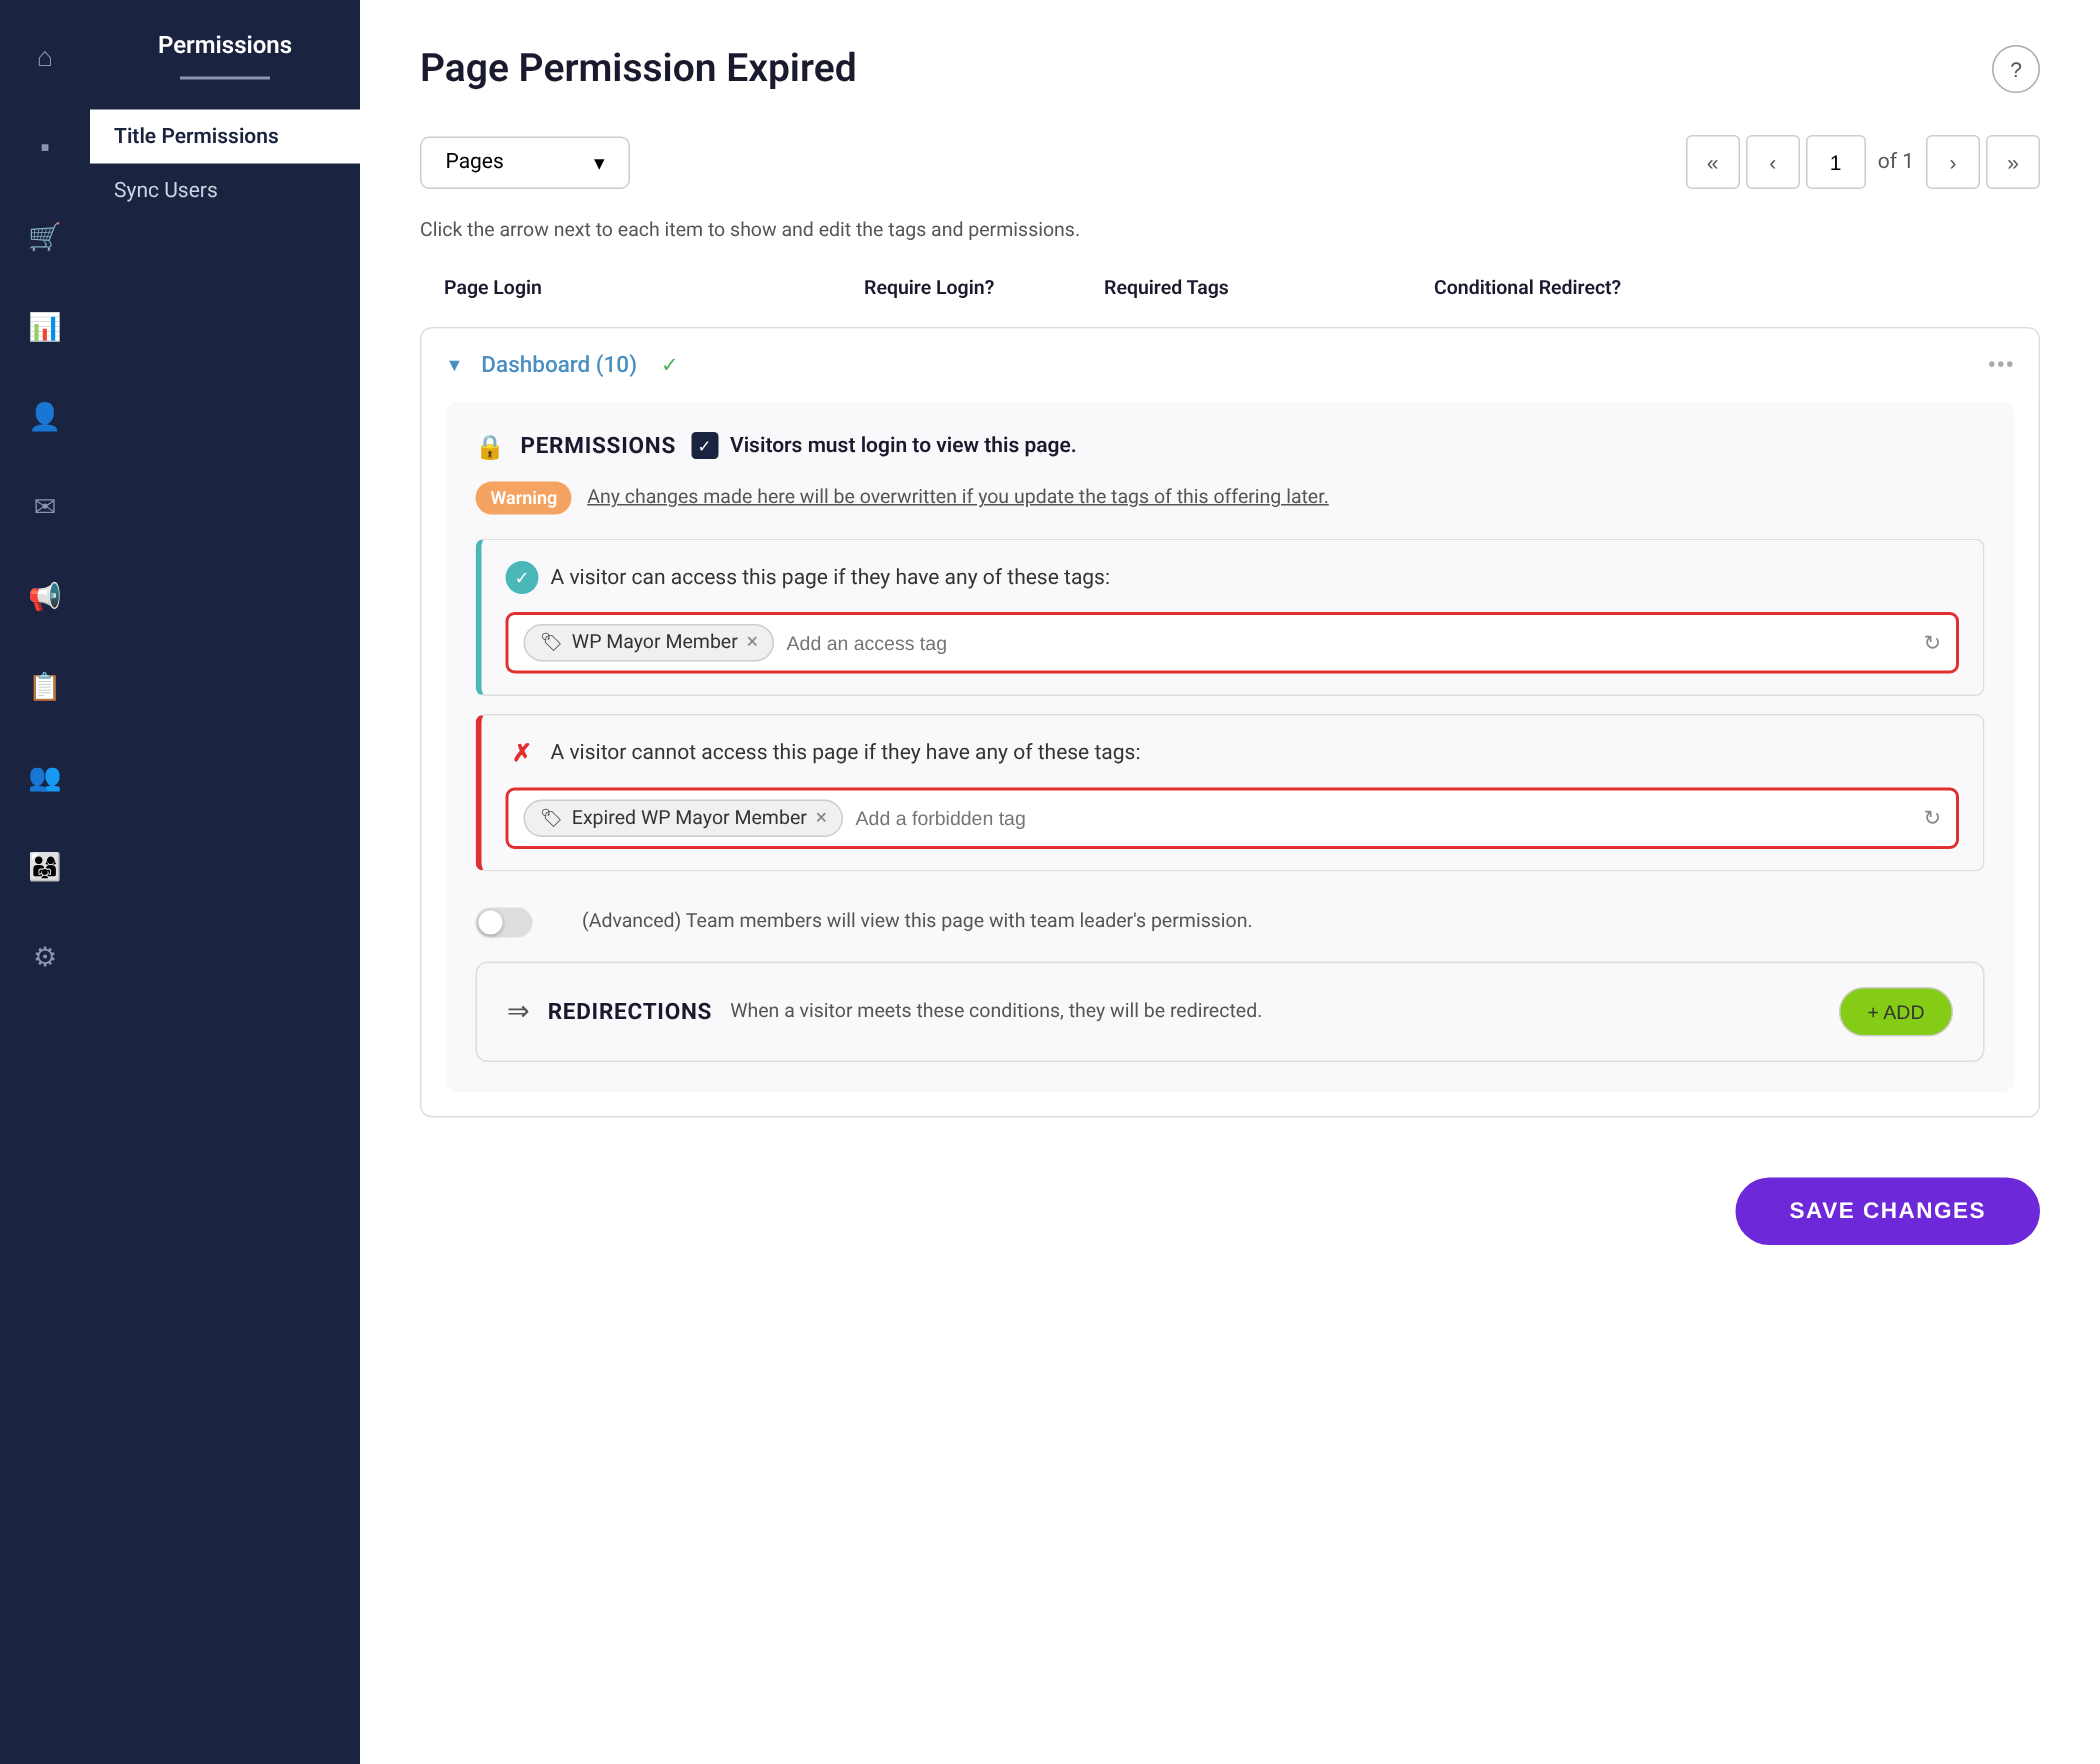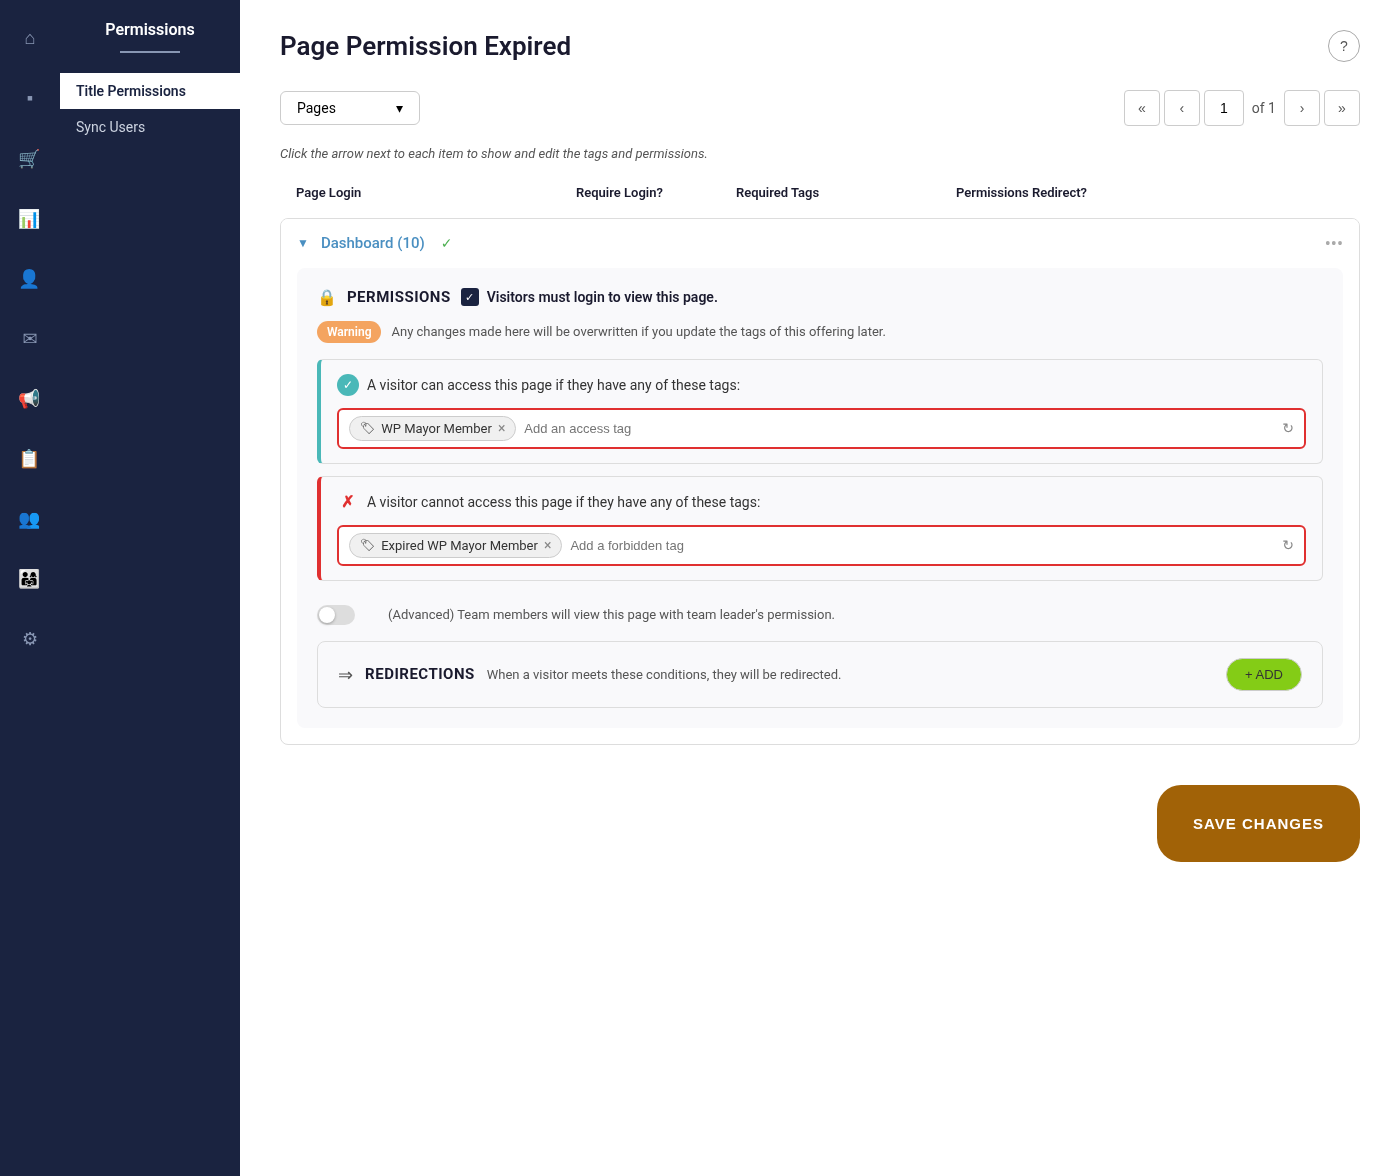--- a/index.html
+++ b/index.html
@@ -148,21 +148,20 @@
       font-size: 14px;
       color: #555;
       margin: 0 4px;
     }
 
     
     .hint-text {
       font-size: 13px;
       color: #555;
       margin-bottom: 16px;
-      font-style: italic;
     }
 
     
     .table-header {
       display: grid;
       grid-template-columns: 280px 160px 220px 1fr;
       padding: 8px 16px;
       margin-bottom: 8px;
     }
     .col-header {
@@ -266,20 +265,21 @@
       background: #f4a460;
       color: #fff;
       font-size: 12px;
       font-weight: 600;
       padding: 4px 10px;
       border-radius: 12px;
     }
     .warning-text {
       font-size: 13px;
       color: #555;
+      text-decoration: underline;
     }
 
     
     .access-section {
       border: 1.5px solid #ddd;
       border-radius: 6px;
       margin-bottom: 12px;
       overflow: hidden;
       border-left: 4px solid #4ab8b8;
     }
@@ -439,25 +439,25 @@
       color: #333;
     }
 
     
     .save-area {
       display: flex;
       justify-content: flex-end;
       padding-top: 24px;
     }
     .save-btn {
-      background: #a16207;
+      background: #6d28d9;
       color: #fff;
       border: none;
       border-radius: 24px;
-      padding: 30px 36px;
+      padding: 14px 36px;
       font-size: 15px;
       font-weight: 700;
       cursor: pointer;
       letter-spacing: 1px;
     }
   </style>
 </head>
 <body>
 
 <div class="icon-nav">
@@ -502,21 +502,21 @@
       <button class="page-btn">»</button>
     </div>
   </div>
 
   <p class="hint-text">Click the arrow next to each item to show and edit the tags and permissions.</p>
 
   <div class="table-header">
     <div class="col-header">Page Login</div>
     <div class="col-header">Require Login?</div>
     <div class="col-header">Required Tags</div>
-    <div class="col-header">Permissions Redirect?</div>
+    <div class="col-header">Conditional Redirect?</div>
   </div>
 
   <div class="permission-card">
 
     <div class="card-header-row">
       <span class="expand-btn">▼</span>
       <a class="dashboard-link">Dashboard (10)</a>
       <span class="checkmark-icon">✓</span>
       <div class="card-spacer"></div>
       <span class="ellipsis-btn">•••</span>

